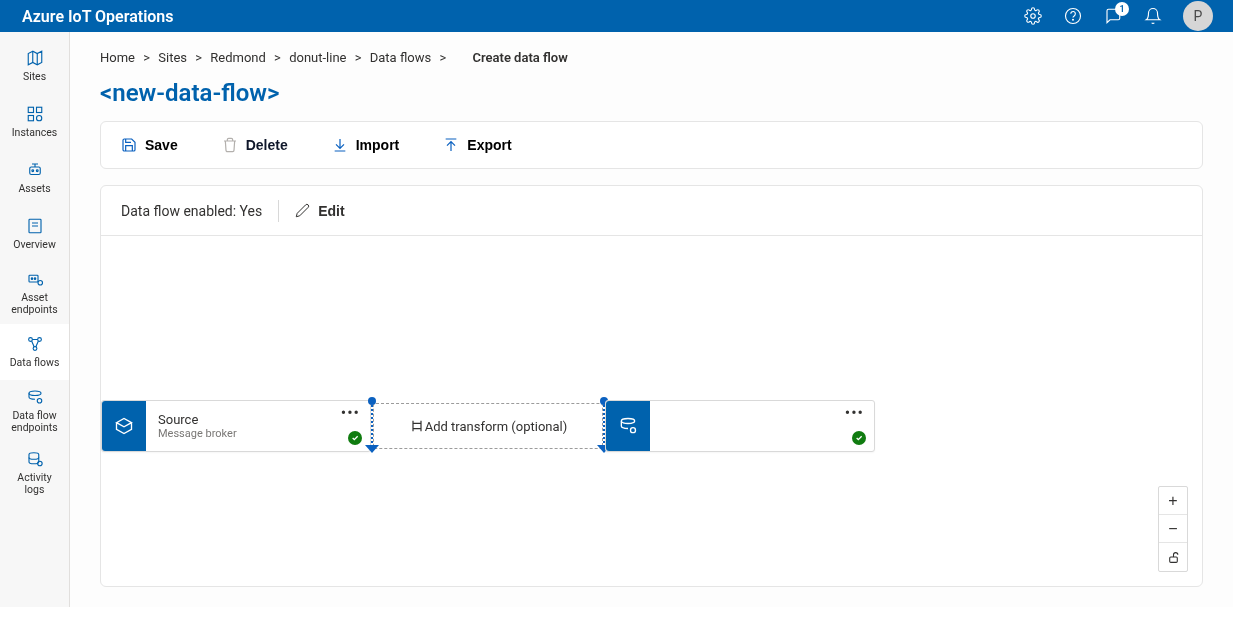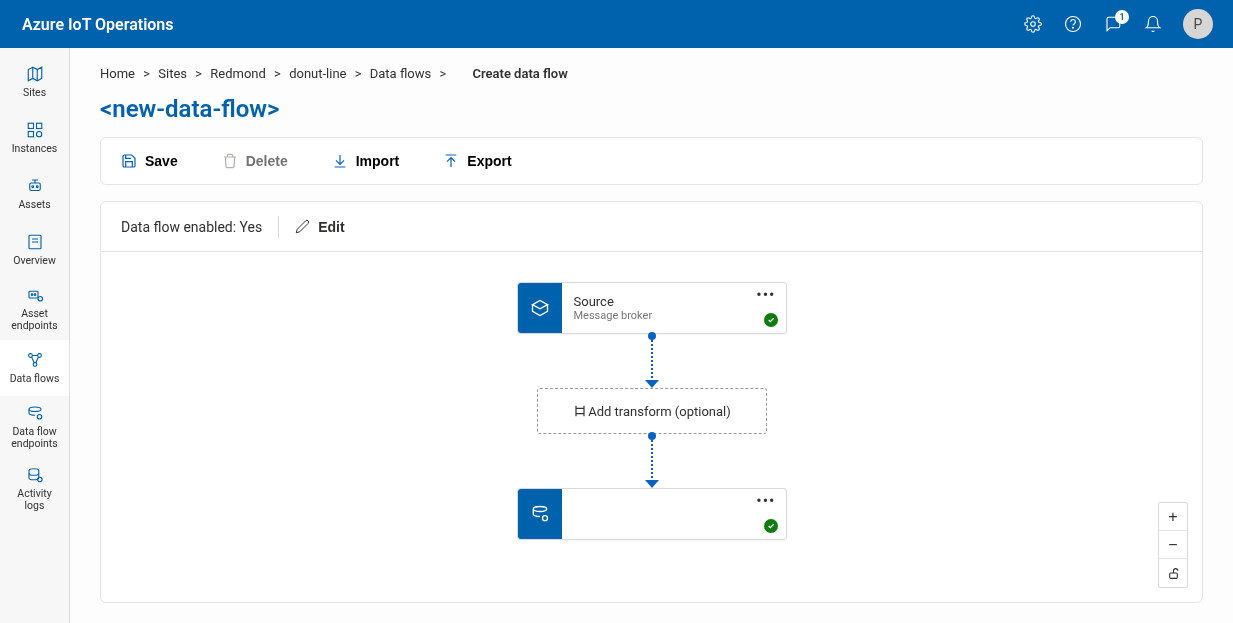--- a/index.html
+++ b/index.html
@@ -6,21 +6,21 @@
     html, body { height: 100%; }
     body {
       font-family: "Segoe UI", -apple-system, BlinkMacSystemFont, Roboto, "Helvetica Neue", sans-serif;
       font-size: 13px;
       color: #323130;
       background: #ffffff;
       overflow: hidden;
     }
     
     .global-header {
-      height: 48px;
+      height: 32px;
       background: #0062ad;
       color: #ffffff;
       display: flex;
       align-items: center;
       justify-content: space-between;
       padding: 0 20px 0 22px;
     }
     .app-title { font-size: 16px; font-weight: 600; }
     .header-right { display: flex; align-items: center; gap: 20px; }
     .hdr-icon {
@@ -78,38 +78,38 @@
       border: 1px solid #e5e5e5; border-radius: 6px; background: #ffffff;
     }
     .toolbar-card { height: 48px; display: flex; align-items: center; padding: 0 20px; margin-bottom: 16px; }
     .tool-btn {
       display: inline-flex; align-items: center; gap: 8px;
       margin-right: 44px; font-size: 14px; font-weight: 600;
       cursor: pointer; color: #000000;
       background: none; border: none;
     }
     .tool-btn svg { stroke: #0b61c0; }
-    .tool-btn.disabled { color: #737373; cursor: default; }
+    .tool-btn.disabled { color: #0f172a; cursor: default; }
     .tool-btn.disabled svg { stroke: #b3b0ad; }
     
     .canvas-card { position: relative; }
     .canvas-header {
       height: 50px; border-bottom: 1px solid #e5e5e5;
       display: flex; align-items: center; padding: 0 20px; gap: 16px;
     }
     .enabled-text { font-size: 14px; color: #323130; }
     .vsep { width: 1px; height: 22px; background: #d8d8d8; }
     .edit-btn {
       display: inline-flex; align-items: center; gap: 8px;
       font-size: 14px; font-weight: 600; cursor: pointer;
       background: none; border: none; color: #323130;
     }
     .canvas-body {
       height: 350px; position: relative;
-      display: flex; flex-direction: column; align-items: center;
+      display: flex; flex-direction: row; align-items: center;
       padding-top: 30px;
     }
     
     .node {
       width: 270px; height: 52px;
       border: 1px solid #d9d9d9; border-radius: 3px;
       background: #ffffff;
       display: flex; align-items: stretch;
       box-shadow: 0 1px 2px rgba(0,0,0,.04);
       cursor: pointer; position: relative;

